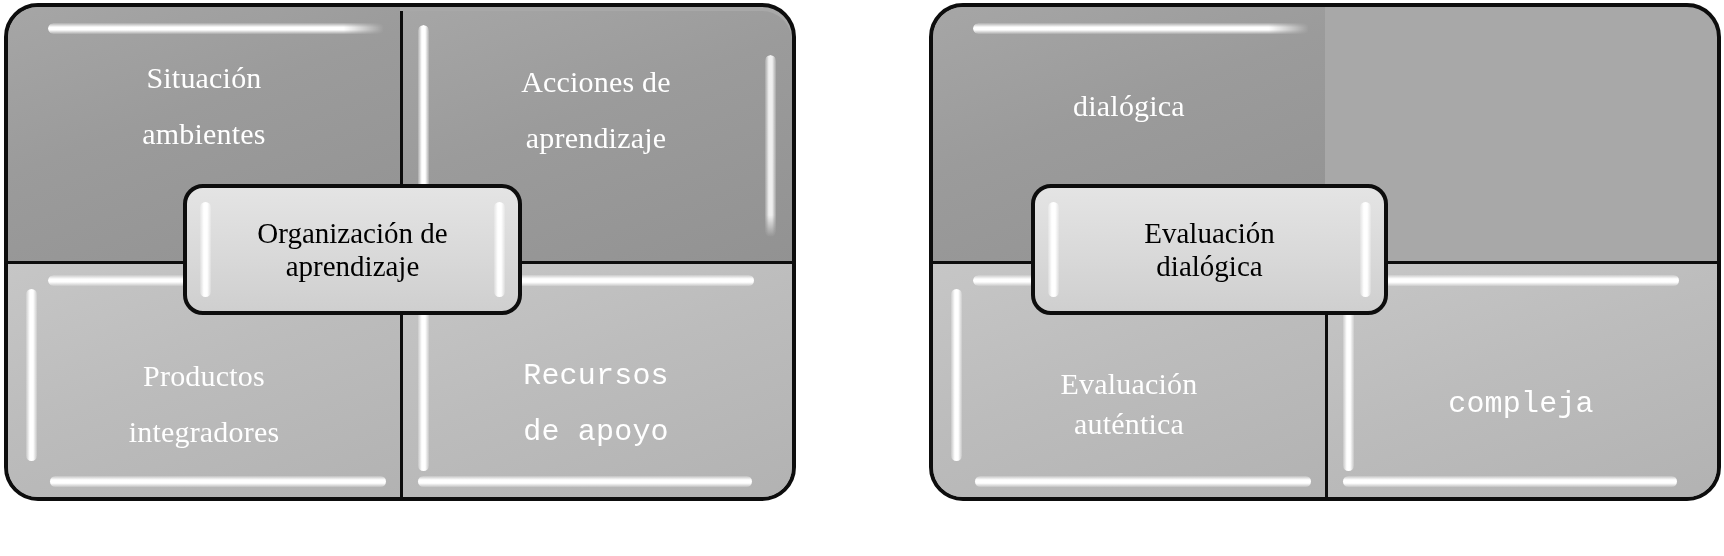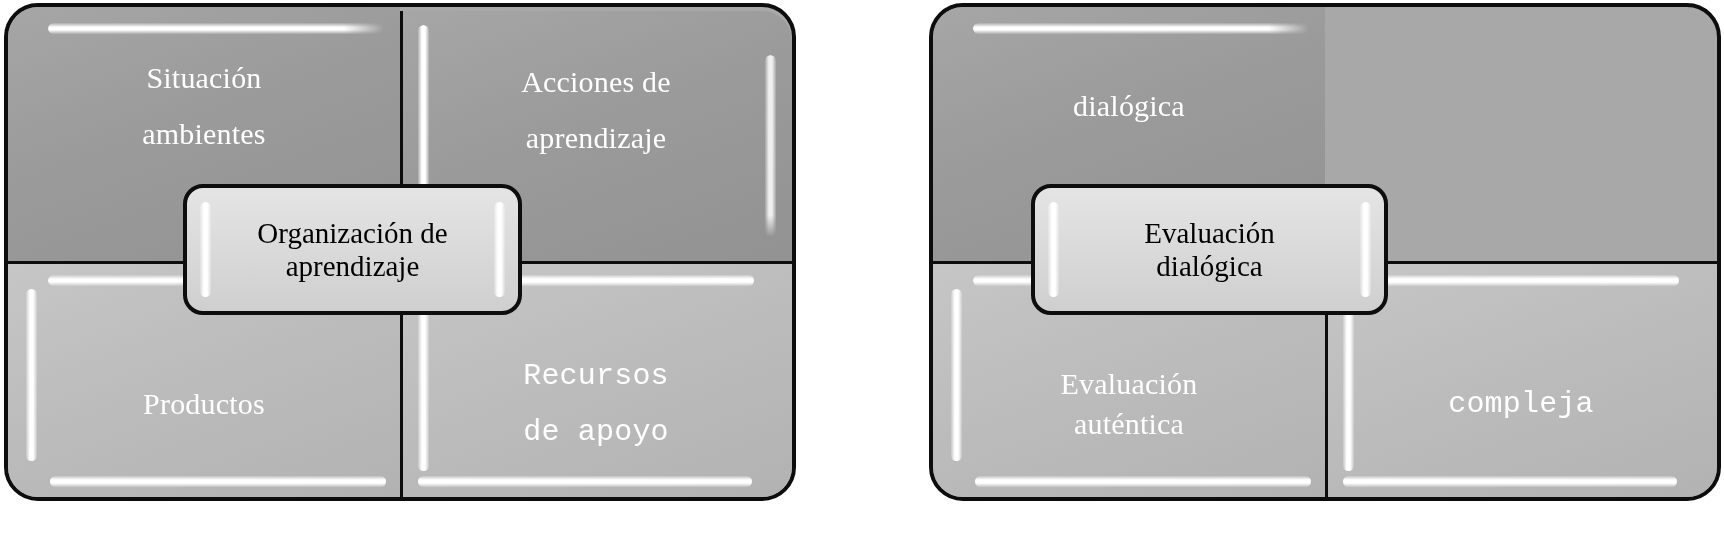--- a/index.html
+++ b/index.html
@@ -194,20 +194,21 @@
       </div>
     </div>
 
     <div class="quad quad-bl">
       <div class="fill"></div>
       <div class="gloss gloss-h gl-top fade-r"></div>
       <div class="gloss gloss-v gl-left"></div>
       <div class="gloss gloss-h gl-bot"></div>
       <div class="quad-label">
         <span class="ln">Productos</span>
+        <span class="ln">integradores</span>
       </div>
     </div>
 
     <div class="quad quad-br">
       <div class="fill"></div>
       <div class="gloss gloss-h gl-top"></div>
       <div class="gloss gloss-v gl-left"></div>
       <div class="gloss gloss-h gl-bot"></div>
       <div class="quad-label">
         <span class="ln">Recursos</span>

